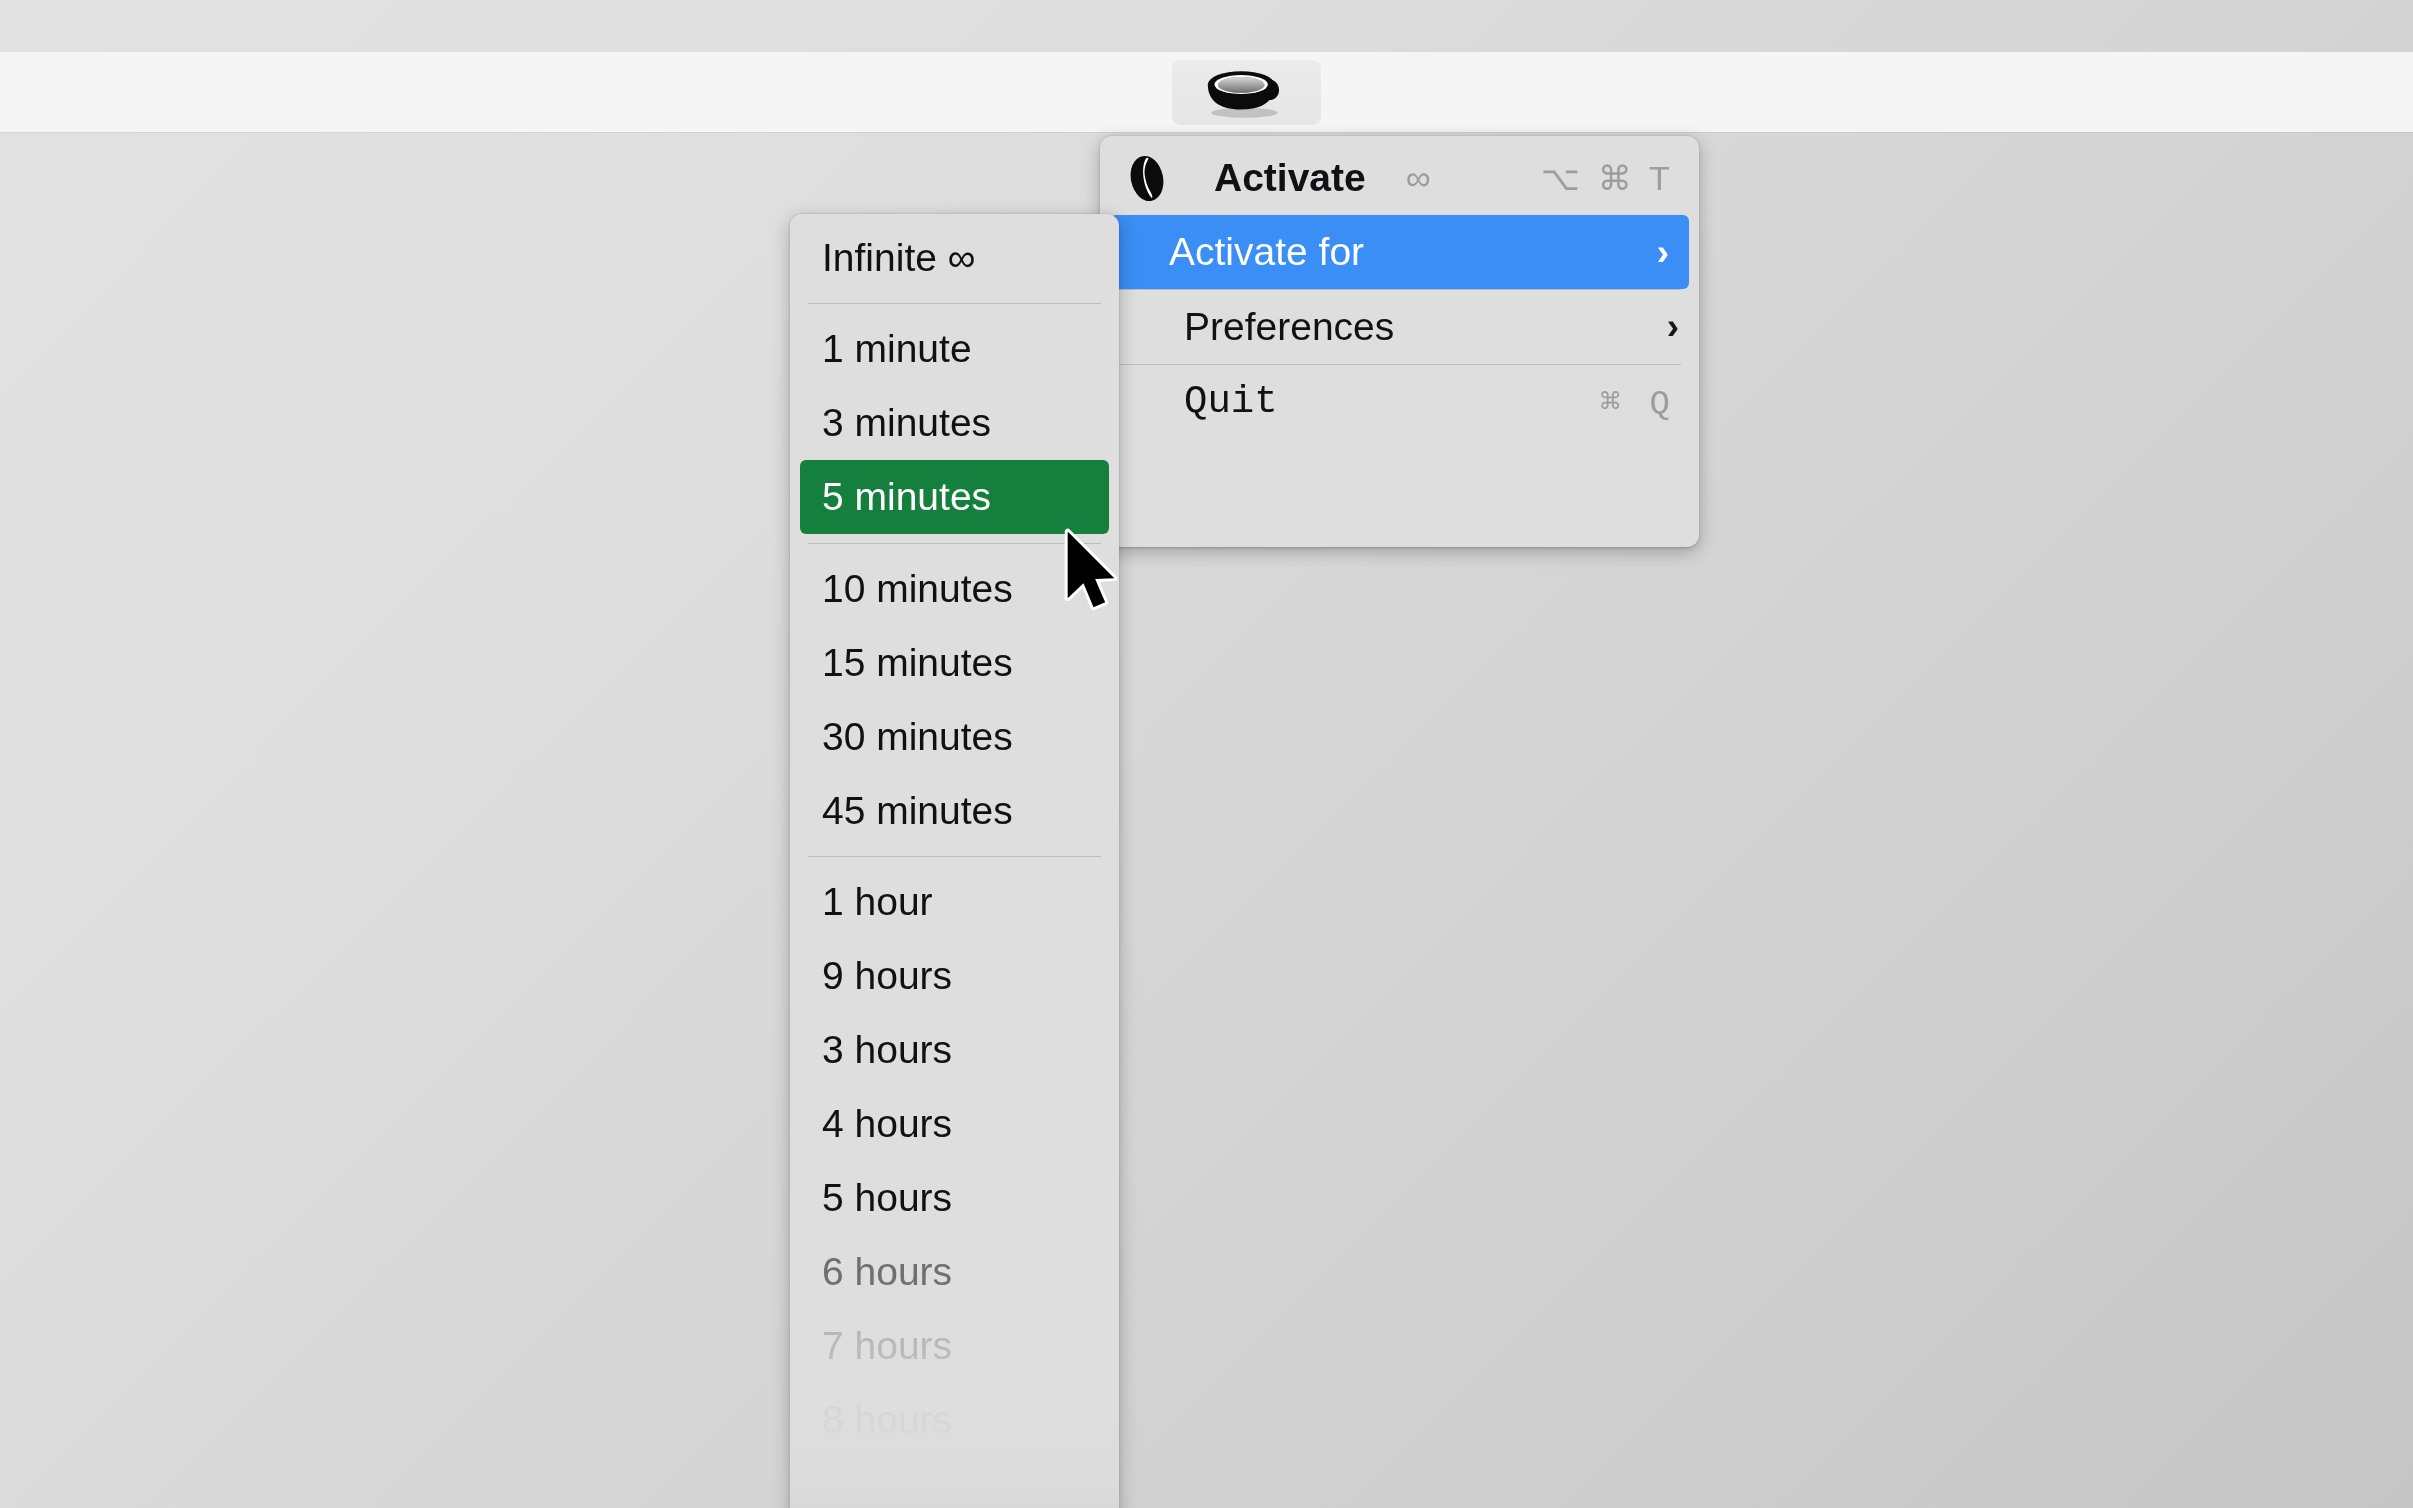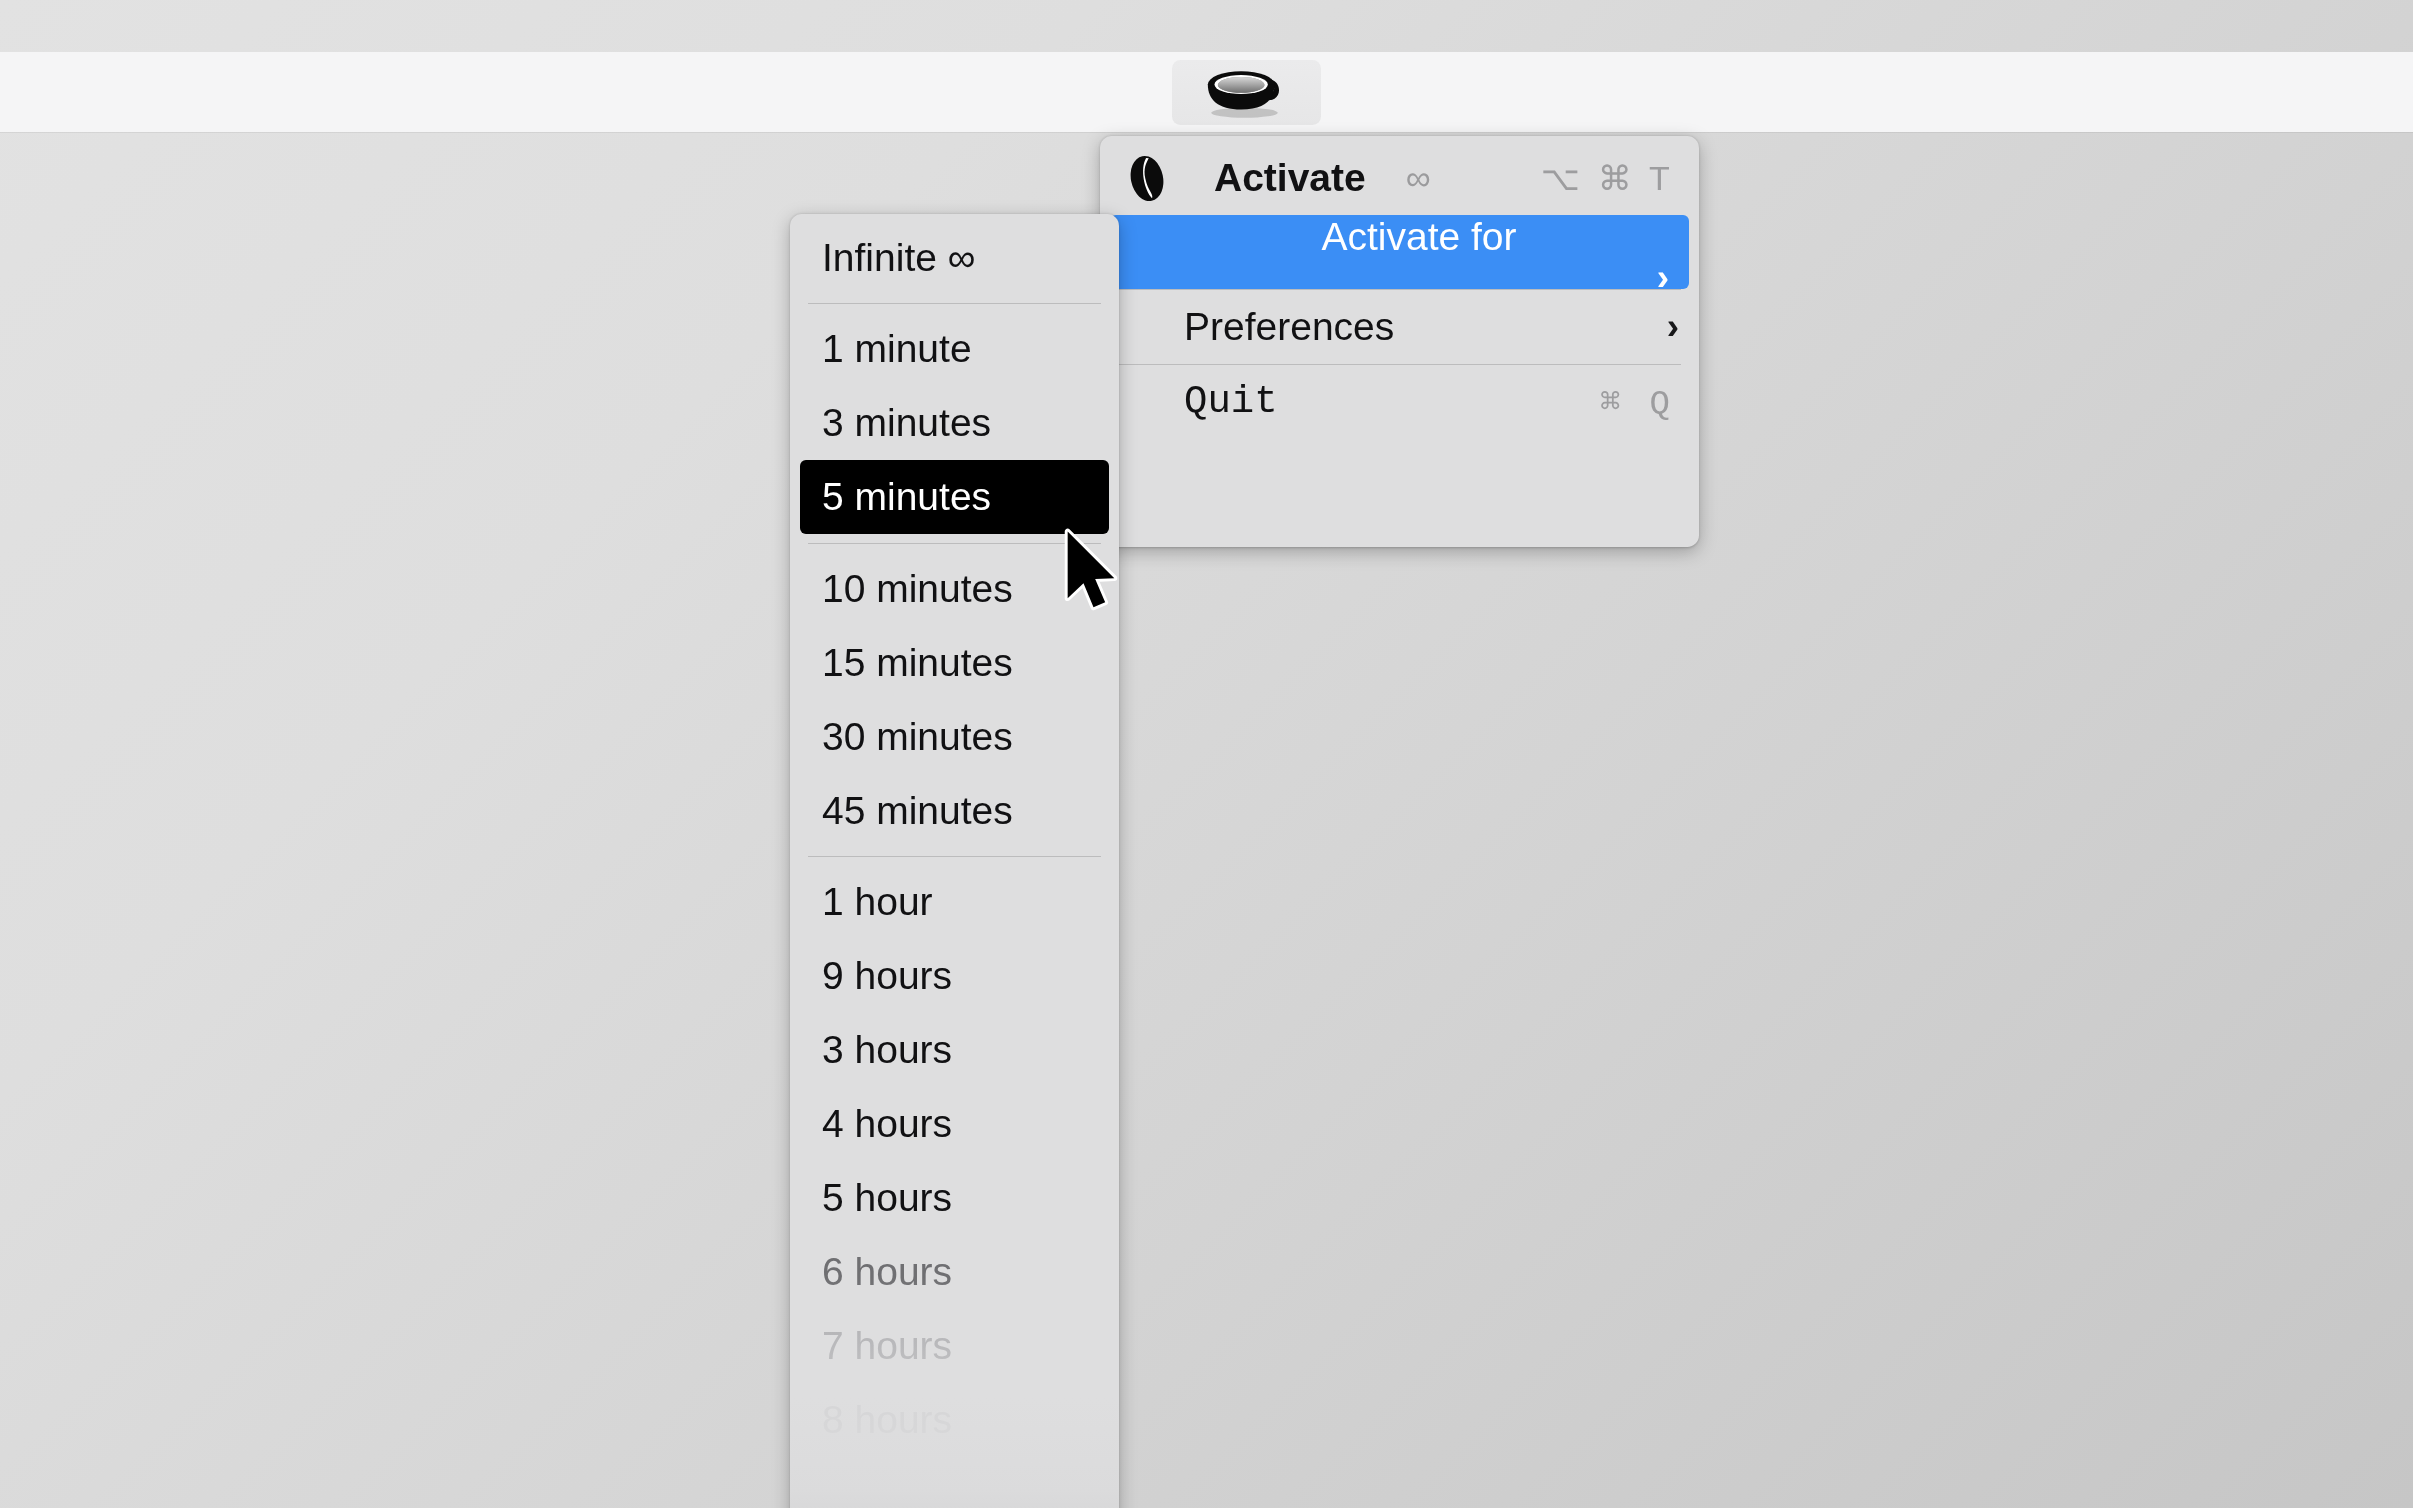--- a/index.html
+++ b/index.html
@@ -122,21 +122,20 @@
     font-weight: 400;
   }
 
   .row-highlight {
     background: #3b8ef5;
     color: #ffffff;
     border-radius: 5.9px;
     margin: 0 10px;
     padding-left: 59px !important;
     padding-right: 20px !important;
-    flex-direction: column;
   }
   .row-highlight .chev { color: #ffffff; }
 
   #row-prefs {
     padding-left: 84px !important;
     padding-right: 20px !important;
     gap: 40px;
   }
   #row-prefs .chev { color: #18181a; }
 
@@ -156,21 +155,21 @@
 
   #sub-menu .menu-row {
     height: 74px;
     padding: 0 20px 0 32px;
     font-size: 39px;
   }
 
   #sub-menu .menu-sep { margin: 8.4px 18.4px; }
 
   .sub-highlight {
-    background: #000000;
+    background: #15803d;
     color: #ffffff;
     border-radius: 5.9px;
     margin: 0 10px;
     padding-left: 22px !important;
   }
 
   
   .fade-1 { color: #6f6f72; text-align: center; }
   .fade-2 { color: #a9a9ac; }
   .fade-3 { color: #cbcbcd; }

